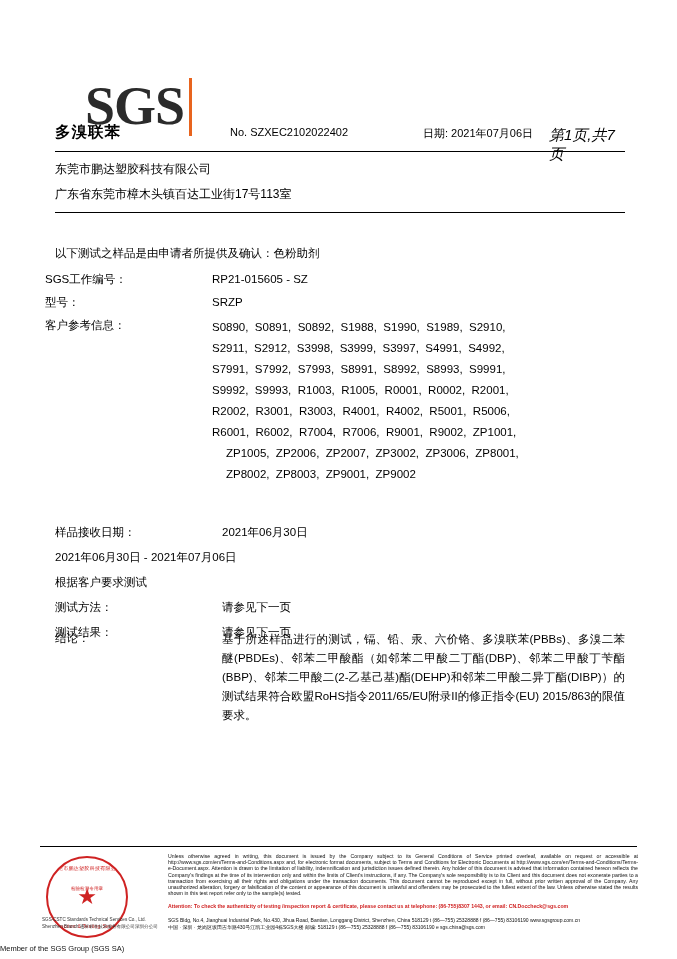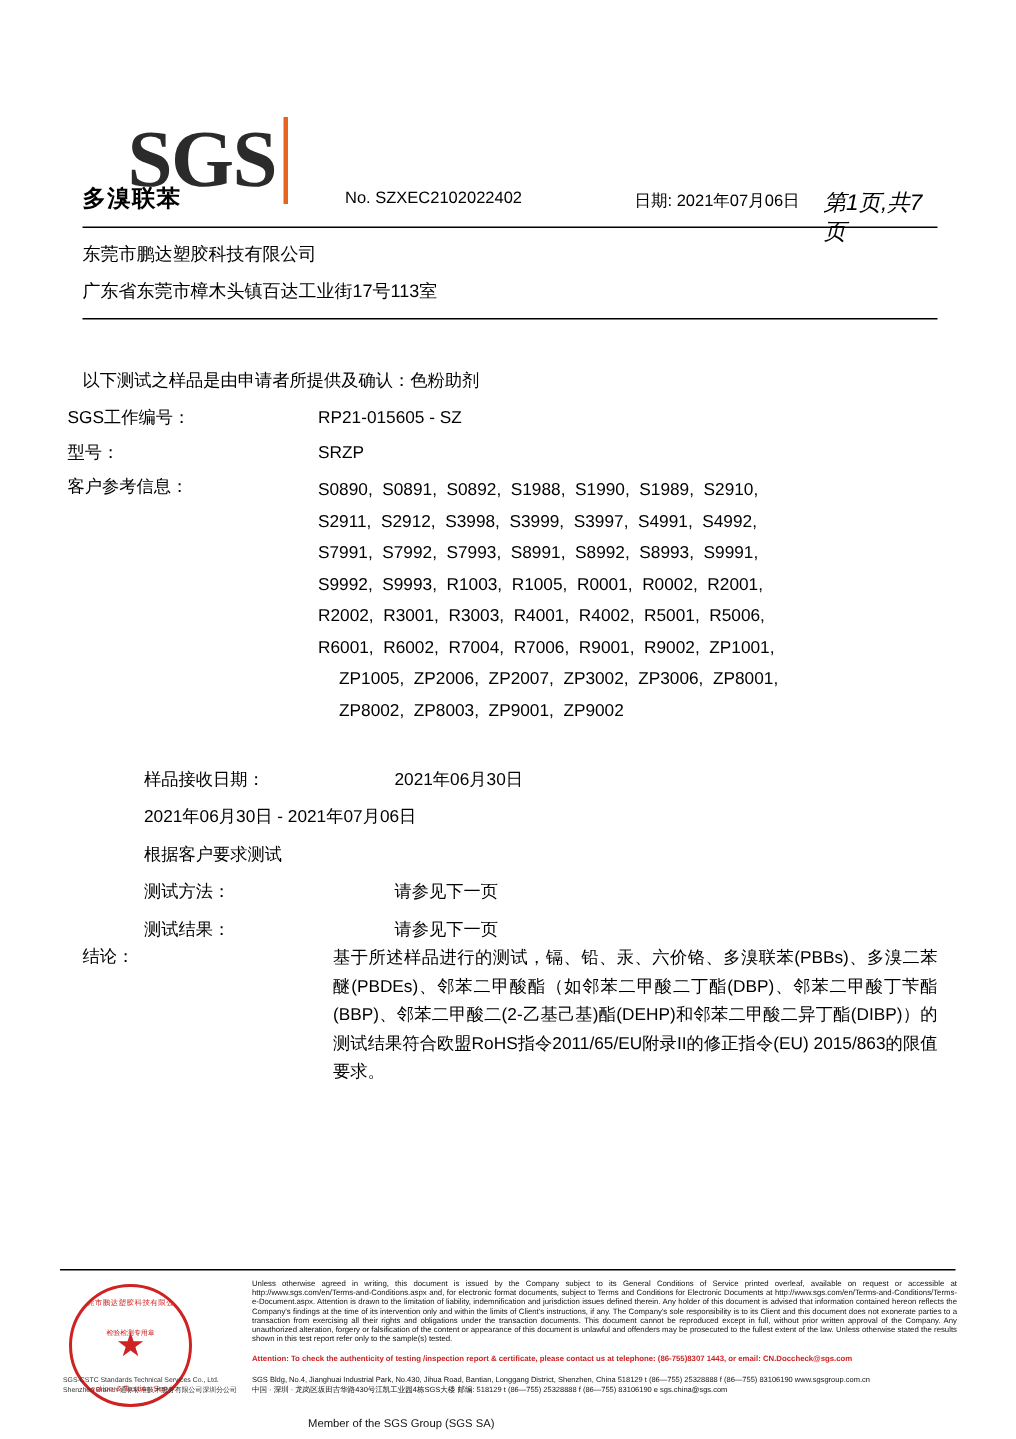--- a/index.html
+++ b/index.html
@@ -149,23 +149,22 @@
     white-space: pre;
   }
   .refs-lines div.indented {
     padding-left: 14px;
   }
 
   
   .fields2 {
     position: absolute;
     left: 55px;
-    top: 512px;
-    width: 570px;
-    margin-left: 41px;
+    top: 524px;
+    width: 570px;
   }
   .fields2 .field-row { margin-bottom: 9px; }
 
   .conclusion-row {
     position: absolute;
     left: 55px;
     top: 630px;
     width: 570px;
     display: flex;
     align-items: flex-start;
@@ -270,21 +269,21 @@
     font-size: 5px;
     line-height: 7.4px;
     color: #111;
   }
   .footer-addr .row { white-space: nowrap; }
   .footer-member {
     position: absolute;
     left: 0;
     top: 944px;
     width: 535px;
-    text-align: center;
+    text-align: left;
     font-size: 7.5px;
     color: #111;
   }
 </style>
 </head>
 <body>
 
 <div class="page">
 
   <div class="logo-wrap">

